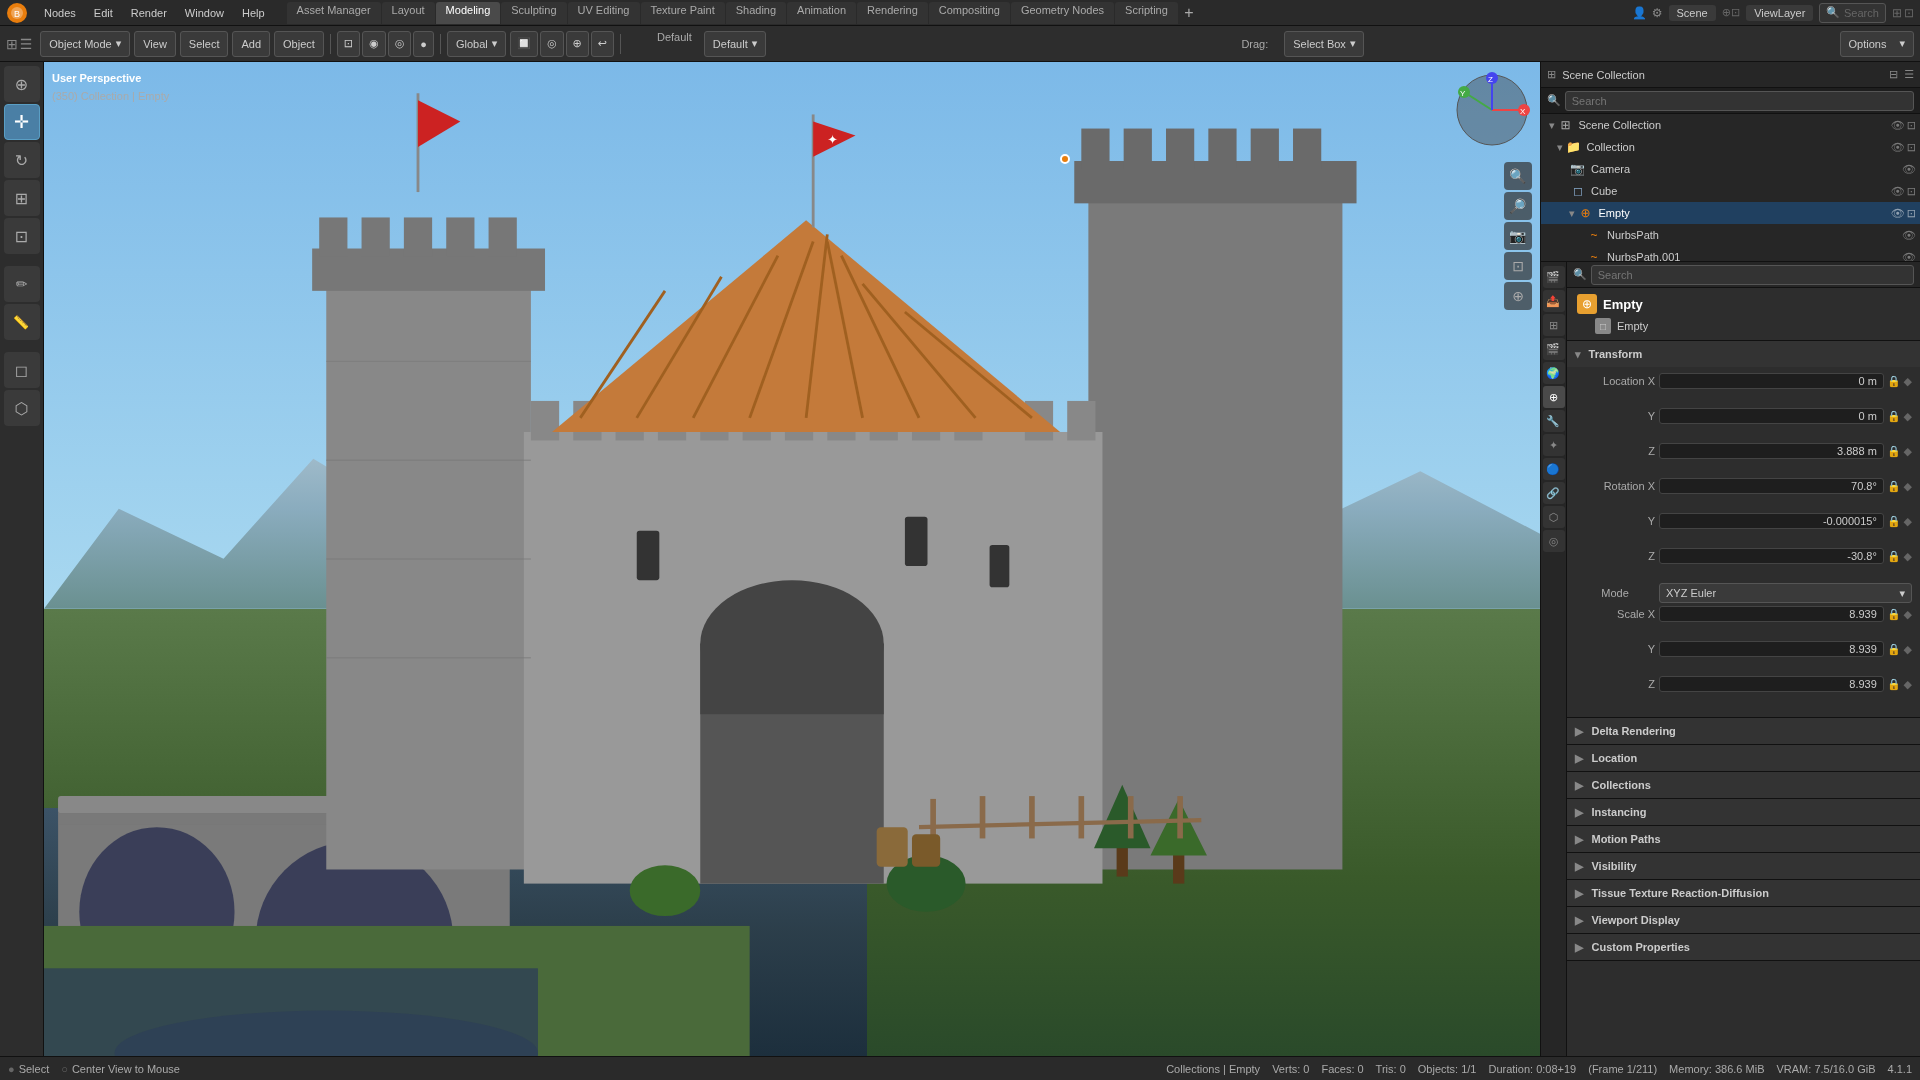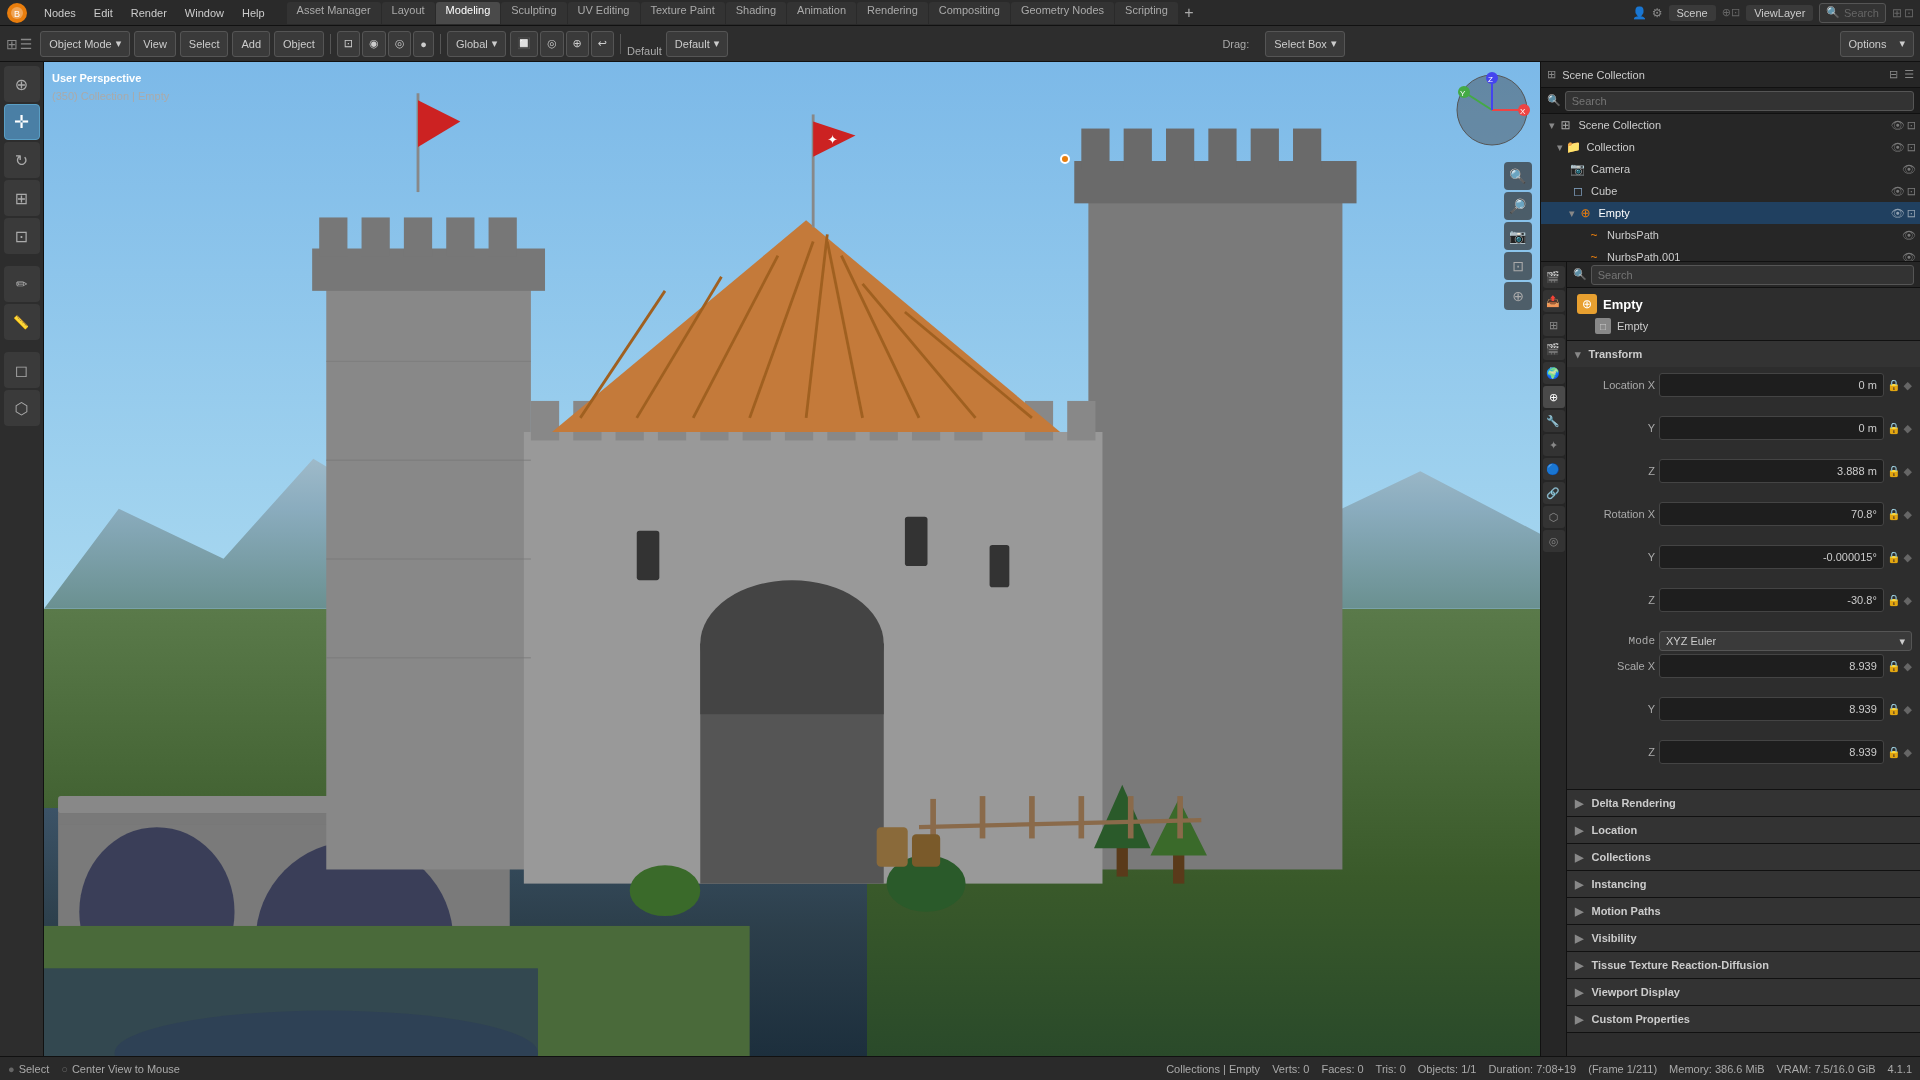--- a/index.html
+++ b/index.html
@@ -397,21 +397,21 @@
     }
     .transform-label {
       width: 80px;
       text-align: right;
       color: #aaa;
       font-size: 11px;
       flex-shrink: 0;
     }
     .transform-field {
       flex: 1;
-      height: 24px;
+      height: 16px;
       background: #1e1e1e;
       border: 1px solid #444;
       border-radius: 3px;
       color: #ccc;
       font-size: 11px;
       padding: 0 6px;
       display: flex;
       align-items: center;
       justify-content: flex-end;
     }
@@ -423,24 +423,23 @@
     }
 
     .mode-row {
       display: flex;
       align-items: center;
       margin-bottom: 3px;
       gap: 4px;
     }
     .mode-label {
       width: 80px;
-      text-align: right;
+      text-align: center;
       color: #aaa;
       font-size: 11px;
-      font-family: Liberation Mono, monospace;
     }
     .mode-dropdown {
       flex: 1;
       height: 20px;
       background: #3a3a3a;
       border: 1px solid #555;
       border-radius: 3px;
       color: #ccc;
       font-size: 11px;
       padding: 0 6px;
@@ -573,21 +572,21 @@
     <span>Global</span>
     <span>▾</span>
   </div>
   <div style="display:flex;gap:2px;">
     <div class="toolbar-btn" style="padding:0 6px;">🔲</div>
     <div class="toolbar-btn" style="padding:0 6px;">◎</div>
     <div class="toolbar-btn" style="padding:0 6px;">⊕</div>
     <div class="toolbar-btn" style="padding:0 6px;">↩</div>
   </div>
   <div class="toolbar-divider"></div>
-  <div style="display:flex;align-items:flex-end;gap:4px;">
+  <div style="display:flex;align-items:flex-start;gap:12px;margin-left:30px;">
     <span style="color:#aaa;">Default</span>
     <div class="toolbar-btn">
       <span>Default</span>
       <span>▾</span>
     </div>
   </div>
   <div style="margin-left:auto;display:flex;align-items:center;gap:16px;">
     <span style="color:#aaa;">Drag:</span>
     <div class="toolbar-btn">
       <span>Select Box</span>
@@ -1074,19 +1073,19 @@
       <span style="color:#666;">○</span>
       <span>Center View to Mouse</span>
     </div>
   </div>
   <div class="status-right">
     <span>Collections | Empty</span>
     <span>Verts: 0</span>
     <span>Faces: 0</span>
     <span>Tris: 0</span>
     <span>Objects: 1/1</span>
-    <span>Duration: 7:08+19</span>
+    <span>Duration: 0:08+19</span>
     <span>(Frame 1/211)</span>
     <span>Memory: 386.6 MiB</span>
     <span>VRAM: 7.5/16.0 GiB</span>
     <span>4.1.1</span>
   </div>
 </div>
 
 </body></html>

